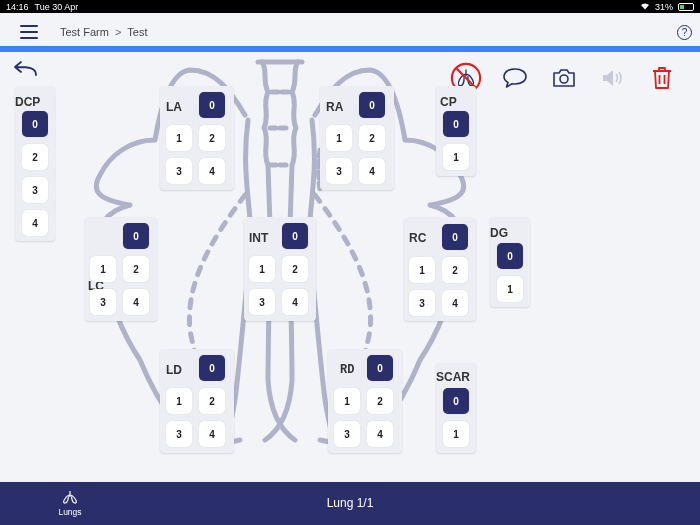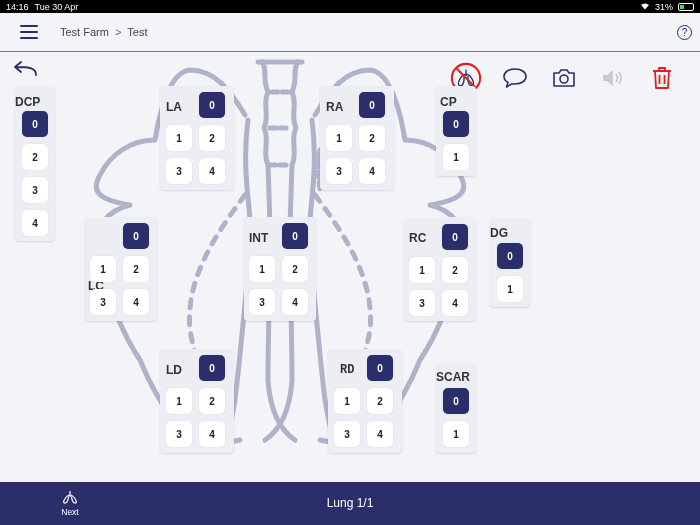--- a/index.html
+++ b/index.html
@@ -5,21 +5,21 @@
   * { box-sizing: border-box; margin: 0; padding: 0; }
   html, body { width: 700px; height: 525px; overflow: hidden; }
   body { font-family: "Liberation Sans", sans-serif; background: #f3f4f8; position: relative; color: #333; }
 
   .statusbar { position: absolute; left: 0; top: 0; width: 700px; height: 13px; background: #000; color: #fff; font-size: 9px; display: flex; align-items: center; padding: 0 6px; }
   .statusbar .left { display: flex; gap: 6px; }
   .statusbar .right { margin-left: auto; display: flex; gap: 5px; align-items: center; }
   .batt { width: 16px; height: 8px; border: 1px solid #fff; border-radius: 2px; position: relative; }
   .batt::after { content: ""; position: absolute; left: 1px; top: 1px; width: 4px; height: 4px; background: #4cd964; }
 
-  .header { position: absolute; left: 0; top: 13px; width: 700px; height: 39px; background: #f3f4f8; border-bottom: 1px solid #3b82f6; display: flex; align-items: center; }
+  .header { position: absolute; left: 0; top: 13px; width: 700px; height: 39px; background: #f3f4f8; border-bottom: 6px solid #3b82f6; display: flex; align-items: center; }
   .menu-btn { position: absolute; left: 20px; top: 12px; width: 18px; height: 14px; cursor: pointer; }
   .menu-btn span { display: block; height: 2px; background: #2a2f6b; margin-bottom: 4px; border-radius: 1px; }
   .crumbs { position: absolute; left: 60px; top: 13px; font-size: 11px; color: #444; display: flex; gap: 6px; }
   .crumbs .sep { color: #666; }
   .help { position: absolute; right: 8px; top: 12px; width: 15px; height: 15px; border: 1.3px solid #2a2f6b; border-radius: 50%; font-size: 10px; color: #2a2f6b; text-align: center; line-height: 13px; }
 
   .back { position: absolute; left: 12px; top: 60px; width: 26px; height: 20px; }
 
   .toolbar { position: absolute; right: 22px; top: 62px; display: flex; gap: 17px; align-items: center; }
   .tool { width: 32px; height: 32px; display: flex; align-items: center; justify-content: center; }
@@ -217,16 +217,16 @@
   <div class="title" style="left:0;top:7px;width:40px;">SCAR</div>
   <div class="btn sel" style="left:7px;top:25px;">0</div>
   <div class="btn" style="left:7px;top:58px;">1</div>
 </div>
 
 <div class="footer">
   <div class="fitem" style="left:50px;width:40px;">
     <svg width="20" height="14" viewBox="0 0 20 14">
         <path d="M10 1 V7 M10 5 C7.5 5 6 7 4.5 9.5 C3 12 3.5 13.5 5.5 13 C8 12.5 8 10 8.5 6.5 M10 5 C12.5 5 14 7 15.5 9.5 C17 12 16.5 13.5 14.5 13 C12 12.5 12 10 11.5 6.5" fill="none" stroke="#fff" stroke-width="1.2"></path>
       </svg>
-    <span>Next</span>
+    <span>Lungs</span>
   </div>
   <div class="fcenter">Lung 1/1</div>
 </div>
 
 </body></html>

